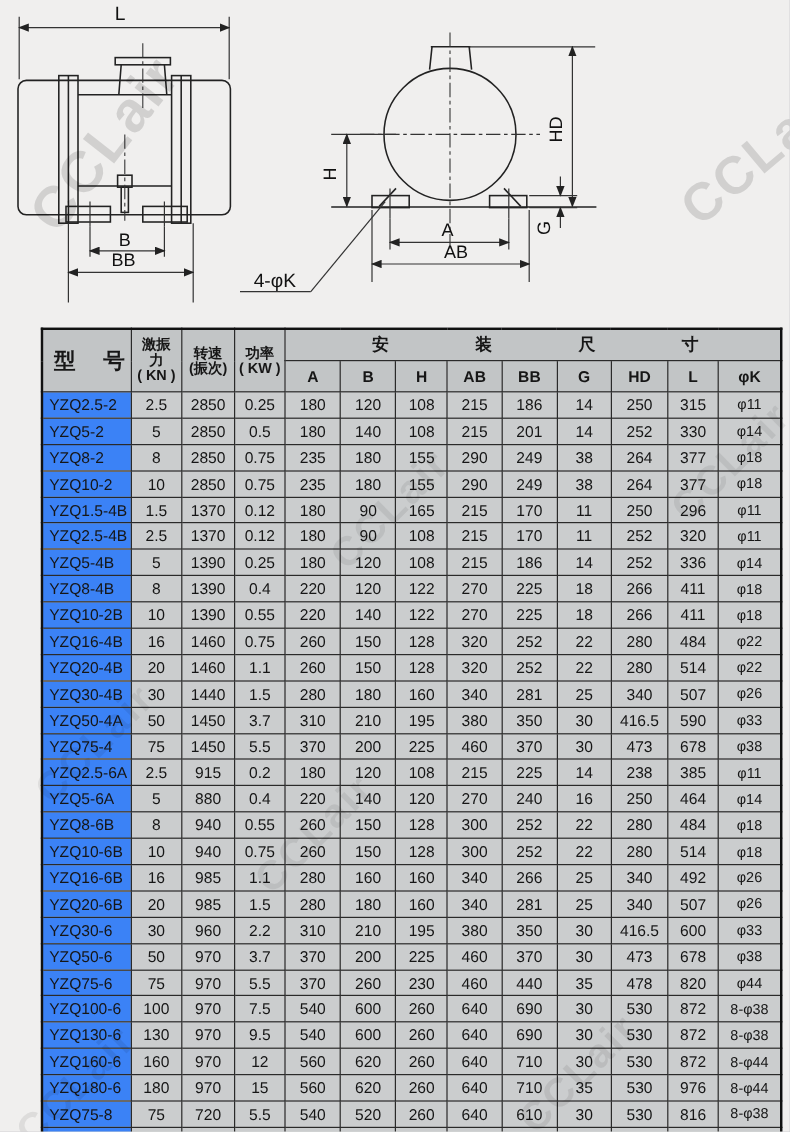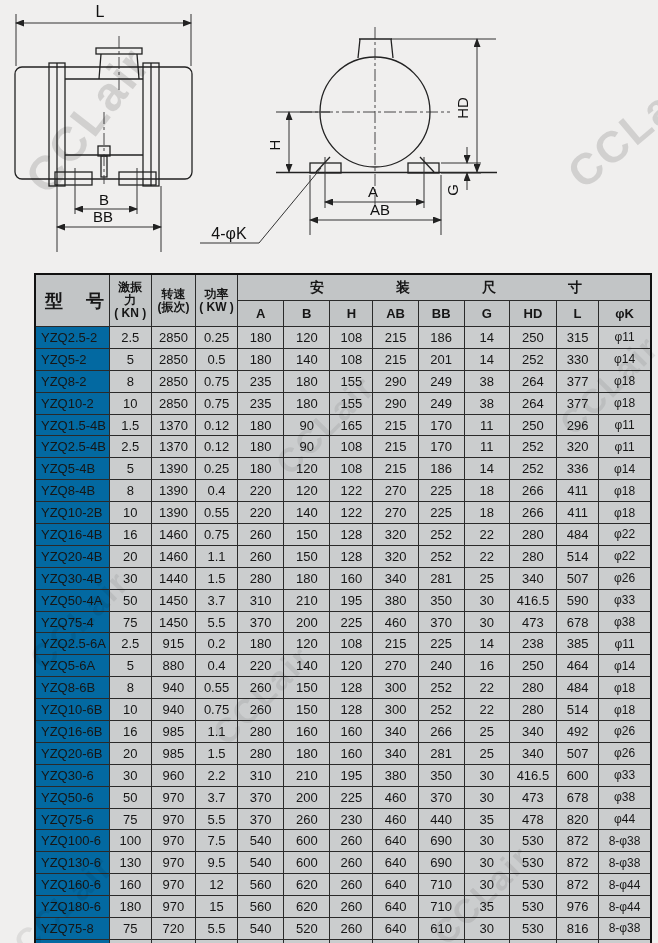--- a/index.html
+++ b/index.html
@@ -39,21 +39,21 @@
     font-size:13px;
   }
   #spec-table th,#spec-table td{
     border:1px solid #2a2a2a;
     text-align:center;vertical-align:middle;
     padding:0;overflow:hidden;white-space:nowrap;
     color:#161616;
   }
   #spec-table thead th{background:#c2c5c6;font-weight:bold;}
   #spec-table tbody td{height:20.9px;background:#cbcdce;}
-  #spec-table tbody td.model{text-align:left;padding-left:5px;background:#0369a1;}
+  #spec-table tbody td.model{text-align:left;padding-left:5px;background:#3b82f6;}
   #spec-table tbody td.phik{font-size:12px;}
   .hdr-model{letter-spacing:9px;text-indent:9px;font-size:18px;}
   .hdr-small{font-size:12px;font-weight:bold;line-height:13px;}
   .hdr-mount{
     font-size:14px;letter-spacing:72px;text-indent:72px;height:25px;font-family:Liberation Mono, monospace;
   }
   .hdr-dim{font-size:13px;height:25px;}
   tr.dashed td{border-bottom:1px dashed #f4f4f4;}
 </style>
 </head>

